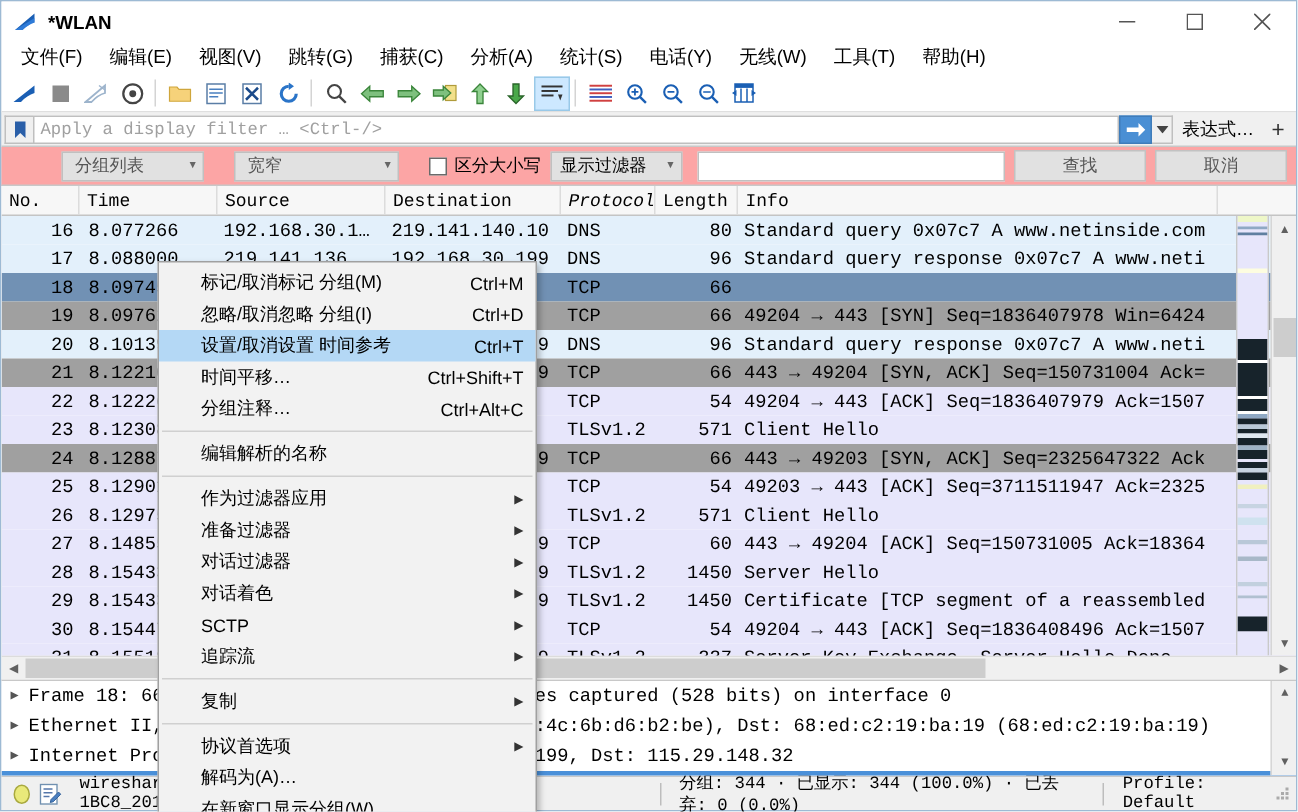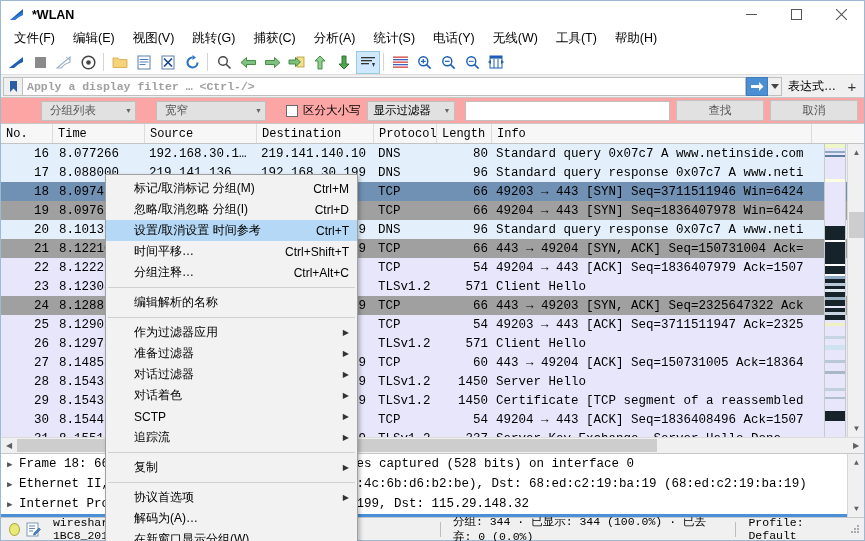--- a/index.html
+++ b/index.html
@@ -81,21 +81,20 @@
   }
   .filter-input {
     flex: 1; height: 19px;
     border: 1px solid #bfbfbf;
     background: #ffffff;
     display: flex; align-items: center;
     padding-left: 4px;
     font-family: "Liberation Mono", monospace;
     font-size: 11.5px;
     color: #a0a0a0;
-    font-weight: bold;
   }
   .filter-go {
     width: 22px; height: 19px;
     background: #4a8fd4;
     display: flex; align-items: center; justify-content: center;
     color: #fff;
     border: 1px solid #3f7cba;
   }
   .filter-arrow-dd {
     width: 14px; height: 19px;
@@ -547,21 +546,21 @@
     <div class="fb-btn">查找</div>
     <div class="fb-btn">取消</div>
   </div>
 
   <div class="packetlist">
     <div class="plheader" id="plheader">
         <div class="hc" style="width: 52px;">No.</div>
         <div class="hc" style="width: 92px;">Time</div>
         <div class="hc" style="width: 112px;">Source</div>
         <div class="hc" style="width: 117px;">Destination</div>
-        <div class="hc" style="width: 63px;">Protocol</div>
+        <div class="hc" style="width: 63px; font-style: italic;">Protocol</div>
         <div class="hc" style="width: 55px;">Length</div>
         <div class="hc" style="width: 320px;">Info</div>
       </div>
     <div class="plbody">
       <div id="plrows">
           <div class="prow lblue">
             <div class="c c-no" style="width: 52px; flex: 0 0 52px;">16</div>
             <div class="c c-time" style="width: 92px; flex: 0 0 92px;">8.077266</div>
             <div class="c " style="width: 112px; flex: 0 0 112px;">192.168.30.1…</div>
             <div class="c " style="width: 117px; flex: 0 0 117px;">219.141.140.10</div>
@@ -578,21 +577,20 @@
             <div class="c c-len" style="width: 55px; flex: 0 0 55px;">96</div>
             <div class="c " style="width: 320px; flex: 0 0 320px;">Standard query response 0x07c7 A www.neti</div>
           </div>
           <div class="prow sel">
             <div class="c c-no" style="width: 52px; flex: 0 0 52px;">18</div>
             <div class="c c-time" style="width: 92px; flex: 0 0 92px;">8.097457</div>
             <div class="c " style="width: 112px; flex: 0 0 112px;">192.168.30.199</div>
             <div class="c " style="width: 117px; flex: 0 0 117px;">115.29.148.32</div>
             <div class="c " style="width: 63px; flex: 0 0 63px;">TCP</div>
             <div class="c c-len" style="width: 55px; flex: 0 0 55px;">66</div>
-            <div class="c " style="width: 320px; flex: 0 0 320px;">49203 → 443 [SYN] Seq=3711511946 Win=6424</div>
           </div>
           <div class="prow gray">
             <div class="c c-no" style="width: 52px; flex: 0 0 52px;">19</div>
             <div class="c c-time" style="width: 92px; flex: 0 0 92px;">8.097622</div>
             <div class="c " style="width: 112px; flex: 0 0 112px;">192.168.30.199</div>
             <div class="c " style="width: 117px; flex: 0 0 117px;">115.29.148.32</div>
             <div class="c " style="width: 63px; flex: 0 0 63px;">TCP</div>
             <div class="c c-len" style="width: 55px; flex: 0 0 55px;">66</div>
             <div class="c " style="width: 320px; flex: 0 0 320px;">49204 → 443 [SYN] Seq=1836407978 Win=6424</div>
           </div>

